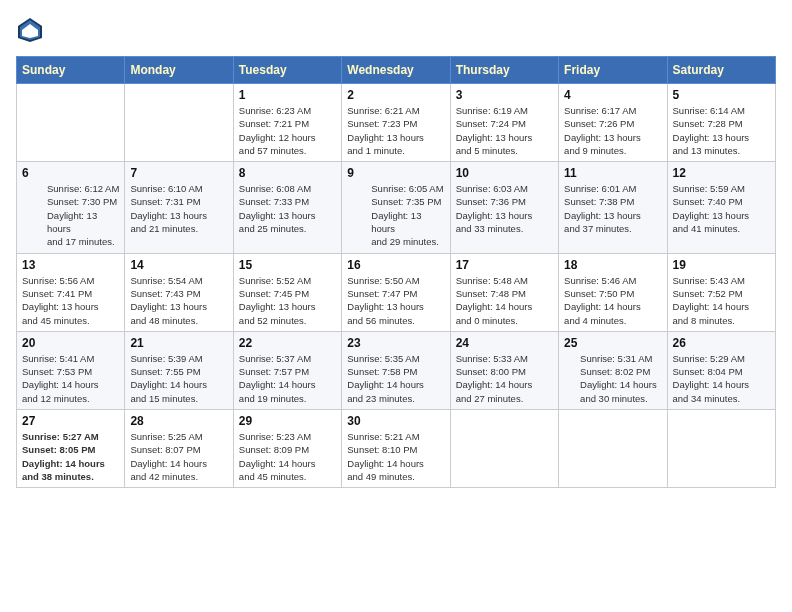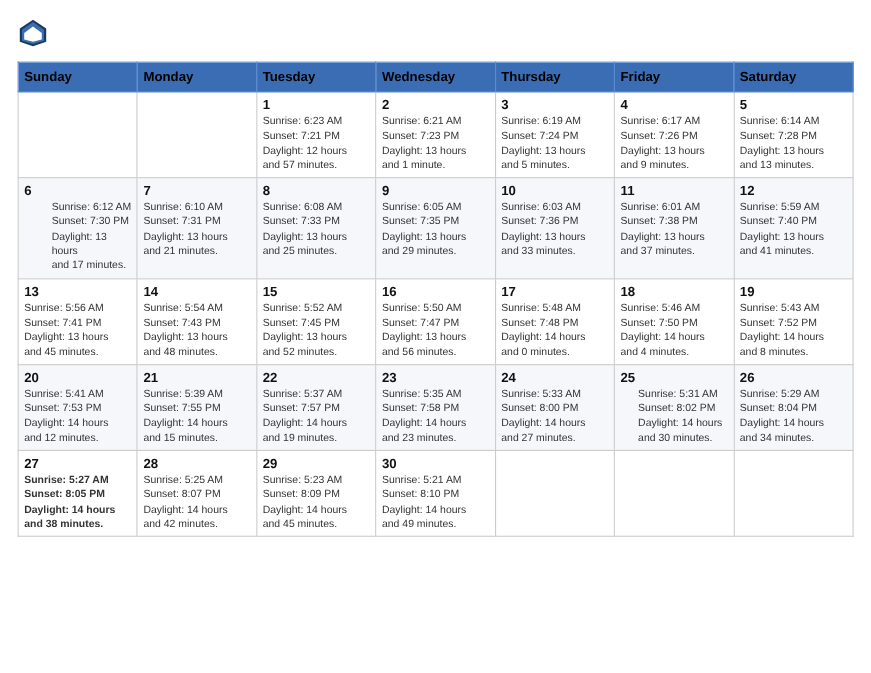--- a/index.html
+++ b/index.html
@@ -48,21 +48,21 @@
       color: #333;
       margin-top: 2px;
     }
     table {
       width: 100%;
       border-collapse: collapse;
       font-size: 10.5px;
     }
     thead tr th {
       background-color: #3b6db5;
-      color: #000000;
+      color: #fef9c3;
       text-align: left;
       padding: 6px 5px;
       font-size: 12px;
       font-weight: bold;
       border: 1px solid #5a8ad4;
     }
     tbody tr td {
       border: 1px solid #ccc;
       vertical-align: top;
       padding: 4px 5px;
@@ -179,21 +179,21 @@
         </td>
         <td>
           <span class="day-num">8</span>
           <div class="day-info" style="white-space: pre-line;">Sunrise: 6:08 AM
 Sunset: 7:33 PM
 Daylight: 13 hours
 and 25 minutes.</div>
         </td>
         <td>
           <span class="day-num">9</span>
-          <div class="day-info" style="white-space: pre-line;">Sunrise: 6:05 AM
+          <div class="day-info" style="white-space: pre-line; margin-left: 24px;">Sunrise: 6:05 AM
 Sunset: 7:35 PM
 Daylight: 13 hours
 and 29 minutes.</div>
         </td>
         <td>
           <span class="day-num">10</span>
           <div class="day-info" style="white-space: pre-line;">Sunrise: 6:03 AM
 Sunset: 7:36 PM
 Daylight: 13 hours
 and 33 minutes.</div>

